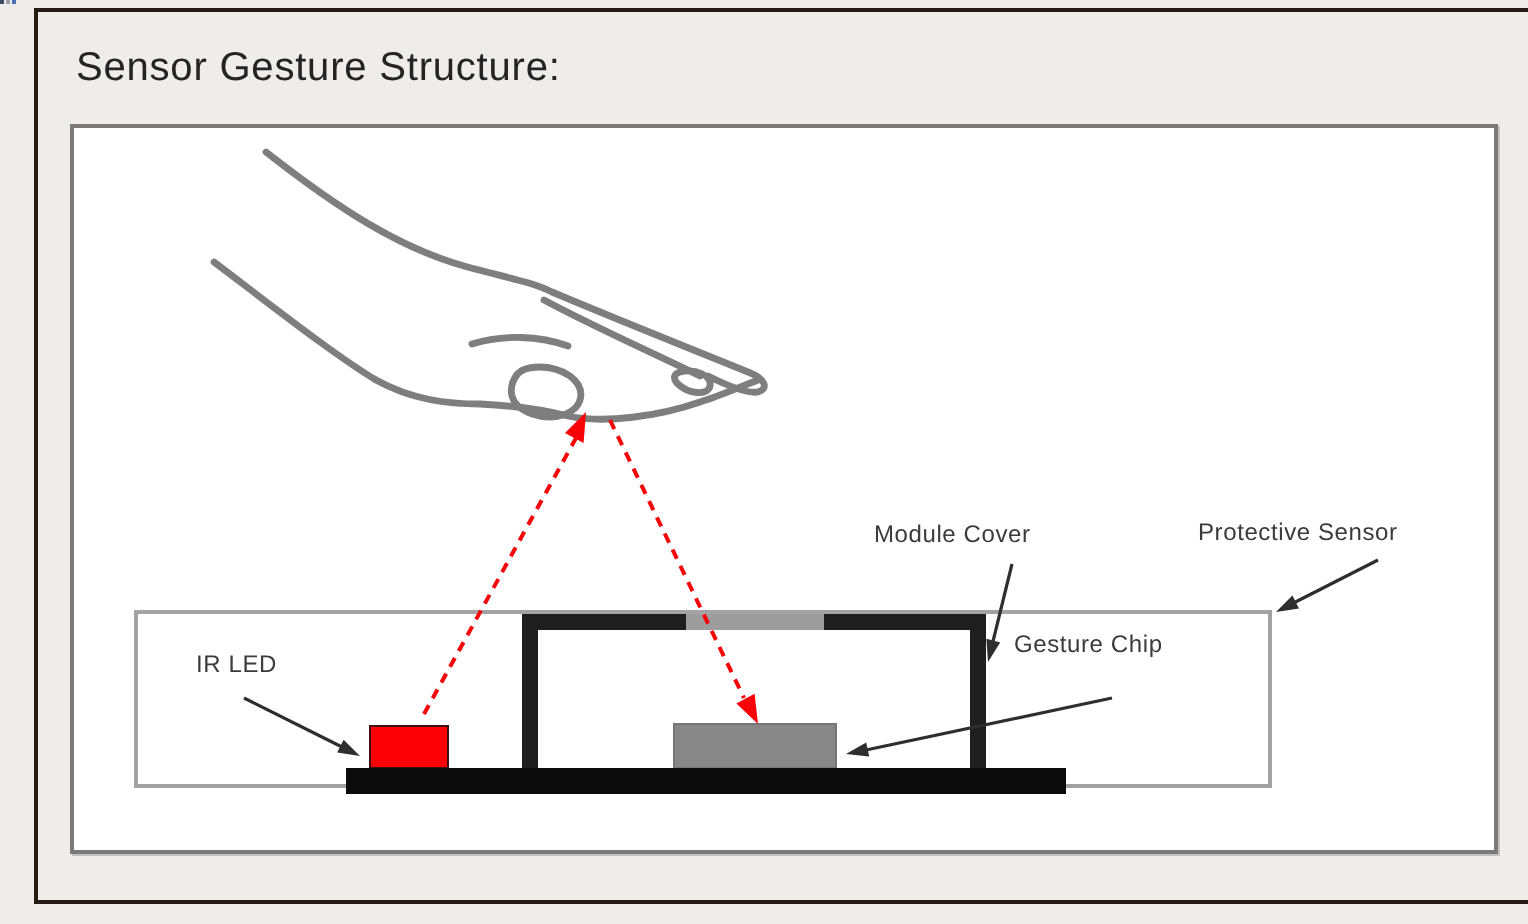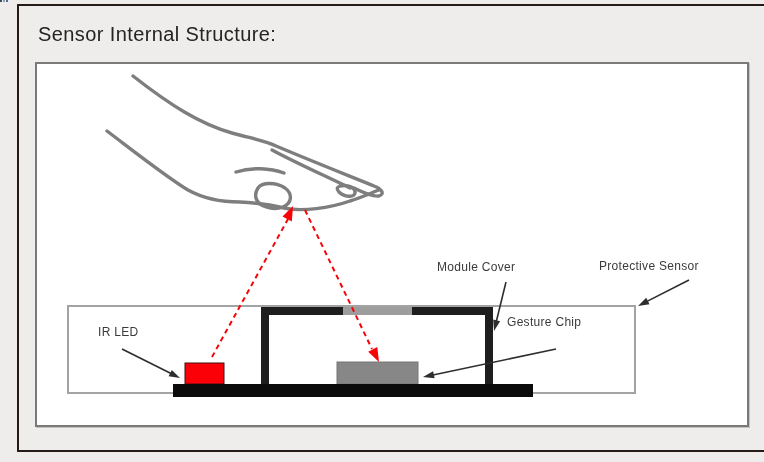--- a/index.html
+++ b/index.html
@@ -40,21 +40,21 @@
 <body>
 
 <div class="corner-artifact">
     <i></i>
     <i></i>
     <i></i>
   </div>
 
 <div class="frame"></div>
 
-<div class="page-title">Sensor Internal Structure:</div>
+<div class="page-title">Sensor Gesture Structure:</div>
 
 <div class="diagram-box"></div>
 
 <svg class="overlay" viewBox="0 0 764 462">
 
   <rect x="68" y="306" width="567" height="87" fill="#ffffff" stroke-width="2" stroke="#a3a3a3"></rect>
 
   <g fill="#1e1e1e">
     <rect x="261" y="307" width="232" height="8"></rect>
     <rect x="261" y="307" width="8" height="79"></rect>

